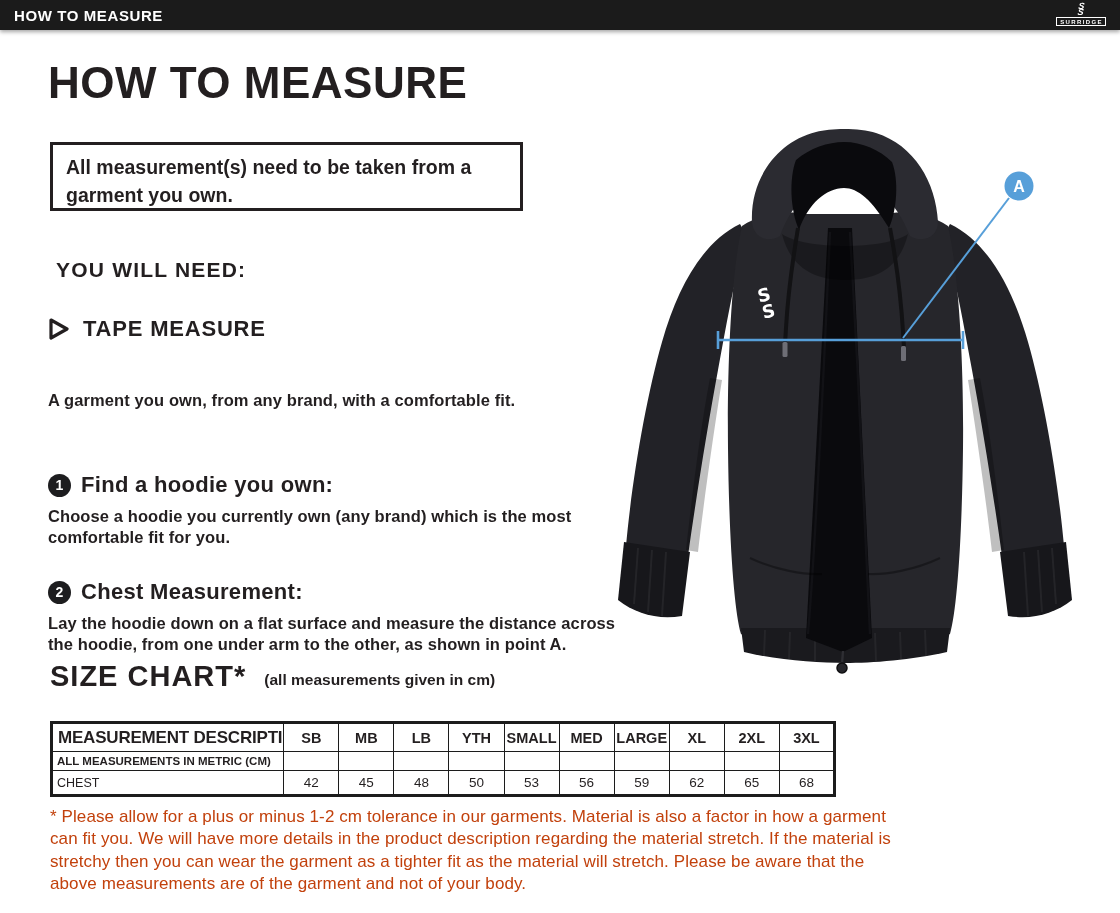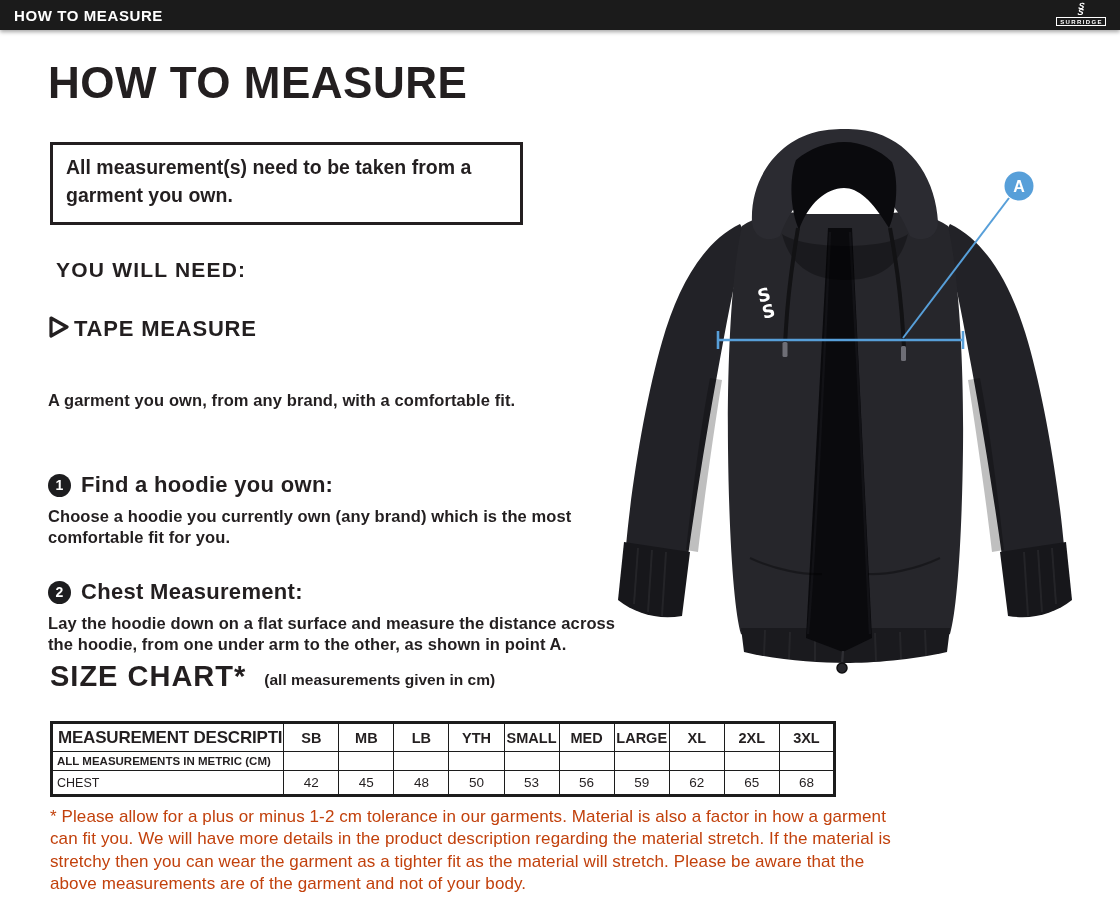--- a/index.html
+++ b/index.html
@@ -17,27 +17,27 @@
   }
   .topbar-title{color:#fff;font-weight:700;font-size:15px;letter-spacing:.6px;}
   .brand{display:flex;flex-direction:column;align-items:center;margin-right:4px;line-height:1;}
   .brand-s{display:flex;flex-direction:column;align-items:center;color:#fff;
     font-weight:700;font-style:italic;font-size:9px;line-height:.62;transform:skewX(-8deg);}
   .brand-name{color:#fff;font-size:6px;font-weight:700;letter-spacing:1.4px;
     border:1px solid #fff;padding:1px 2px 0 3px;margin-top:1px;}
   
   .page-title{position:absolute;left:48px;top:58px;margin:0;
     font-size:44px;font-weight:800;letter-spacing:.5px;}
-  .notice{position:absolute;left:50px;top:142px;width:473px;height:83px;
+  .notice{position:absolute;left:50px;top:142px;width:473px;height:69px;
     border:3px solid #231f20;box-sizing:border-box;padding:9px 13px;
     font-size:19.5px;font-weight:700;line-height:1.42;}
   .ywn-heading{position:absolute;left:48px;top:250px;margin:8px;
     font-size:21px;font-weight:800;letter-spacing:1.2px;}
   .need-item{position:absolute;left:48px;}
-  .need-item .row{display:flex;gap:4px;}
+  .need-item .row{display:flex;align-items:center;gap:13px;}
   .tri-icon{width:22px;height:22px;flex:0 0 auto;}
   .need-item-title{font-size:22px;font-weight:800;letter-spacing:.8px;}
   .need-item-desc{font-size:16.5px;font-weight:700;margin-top:4px;letter-spacing:.1px;}
   .item-tape{top:316px;}
   .item-hoodie{top:387px;}
   .step{position:absolute;left:48px;}
   .step .row{display:flex;align-items:center;gap:10px;}
   .badge{width:23px;height:23px;border-radius:50%;background:#1d1d1f;color:#fff;
     display:flex;align-items:center;justify-content:center;
     font-size:14px;font-weight:700;flex:0 0 auto;}

